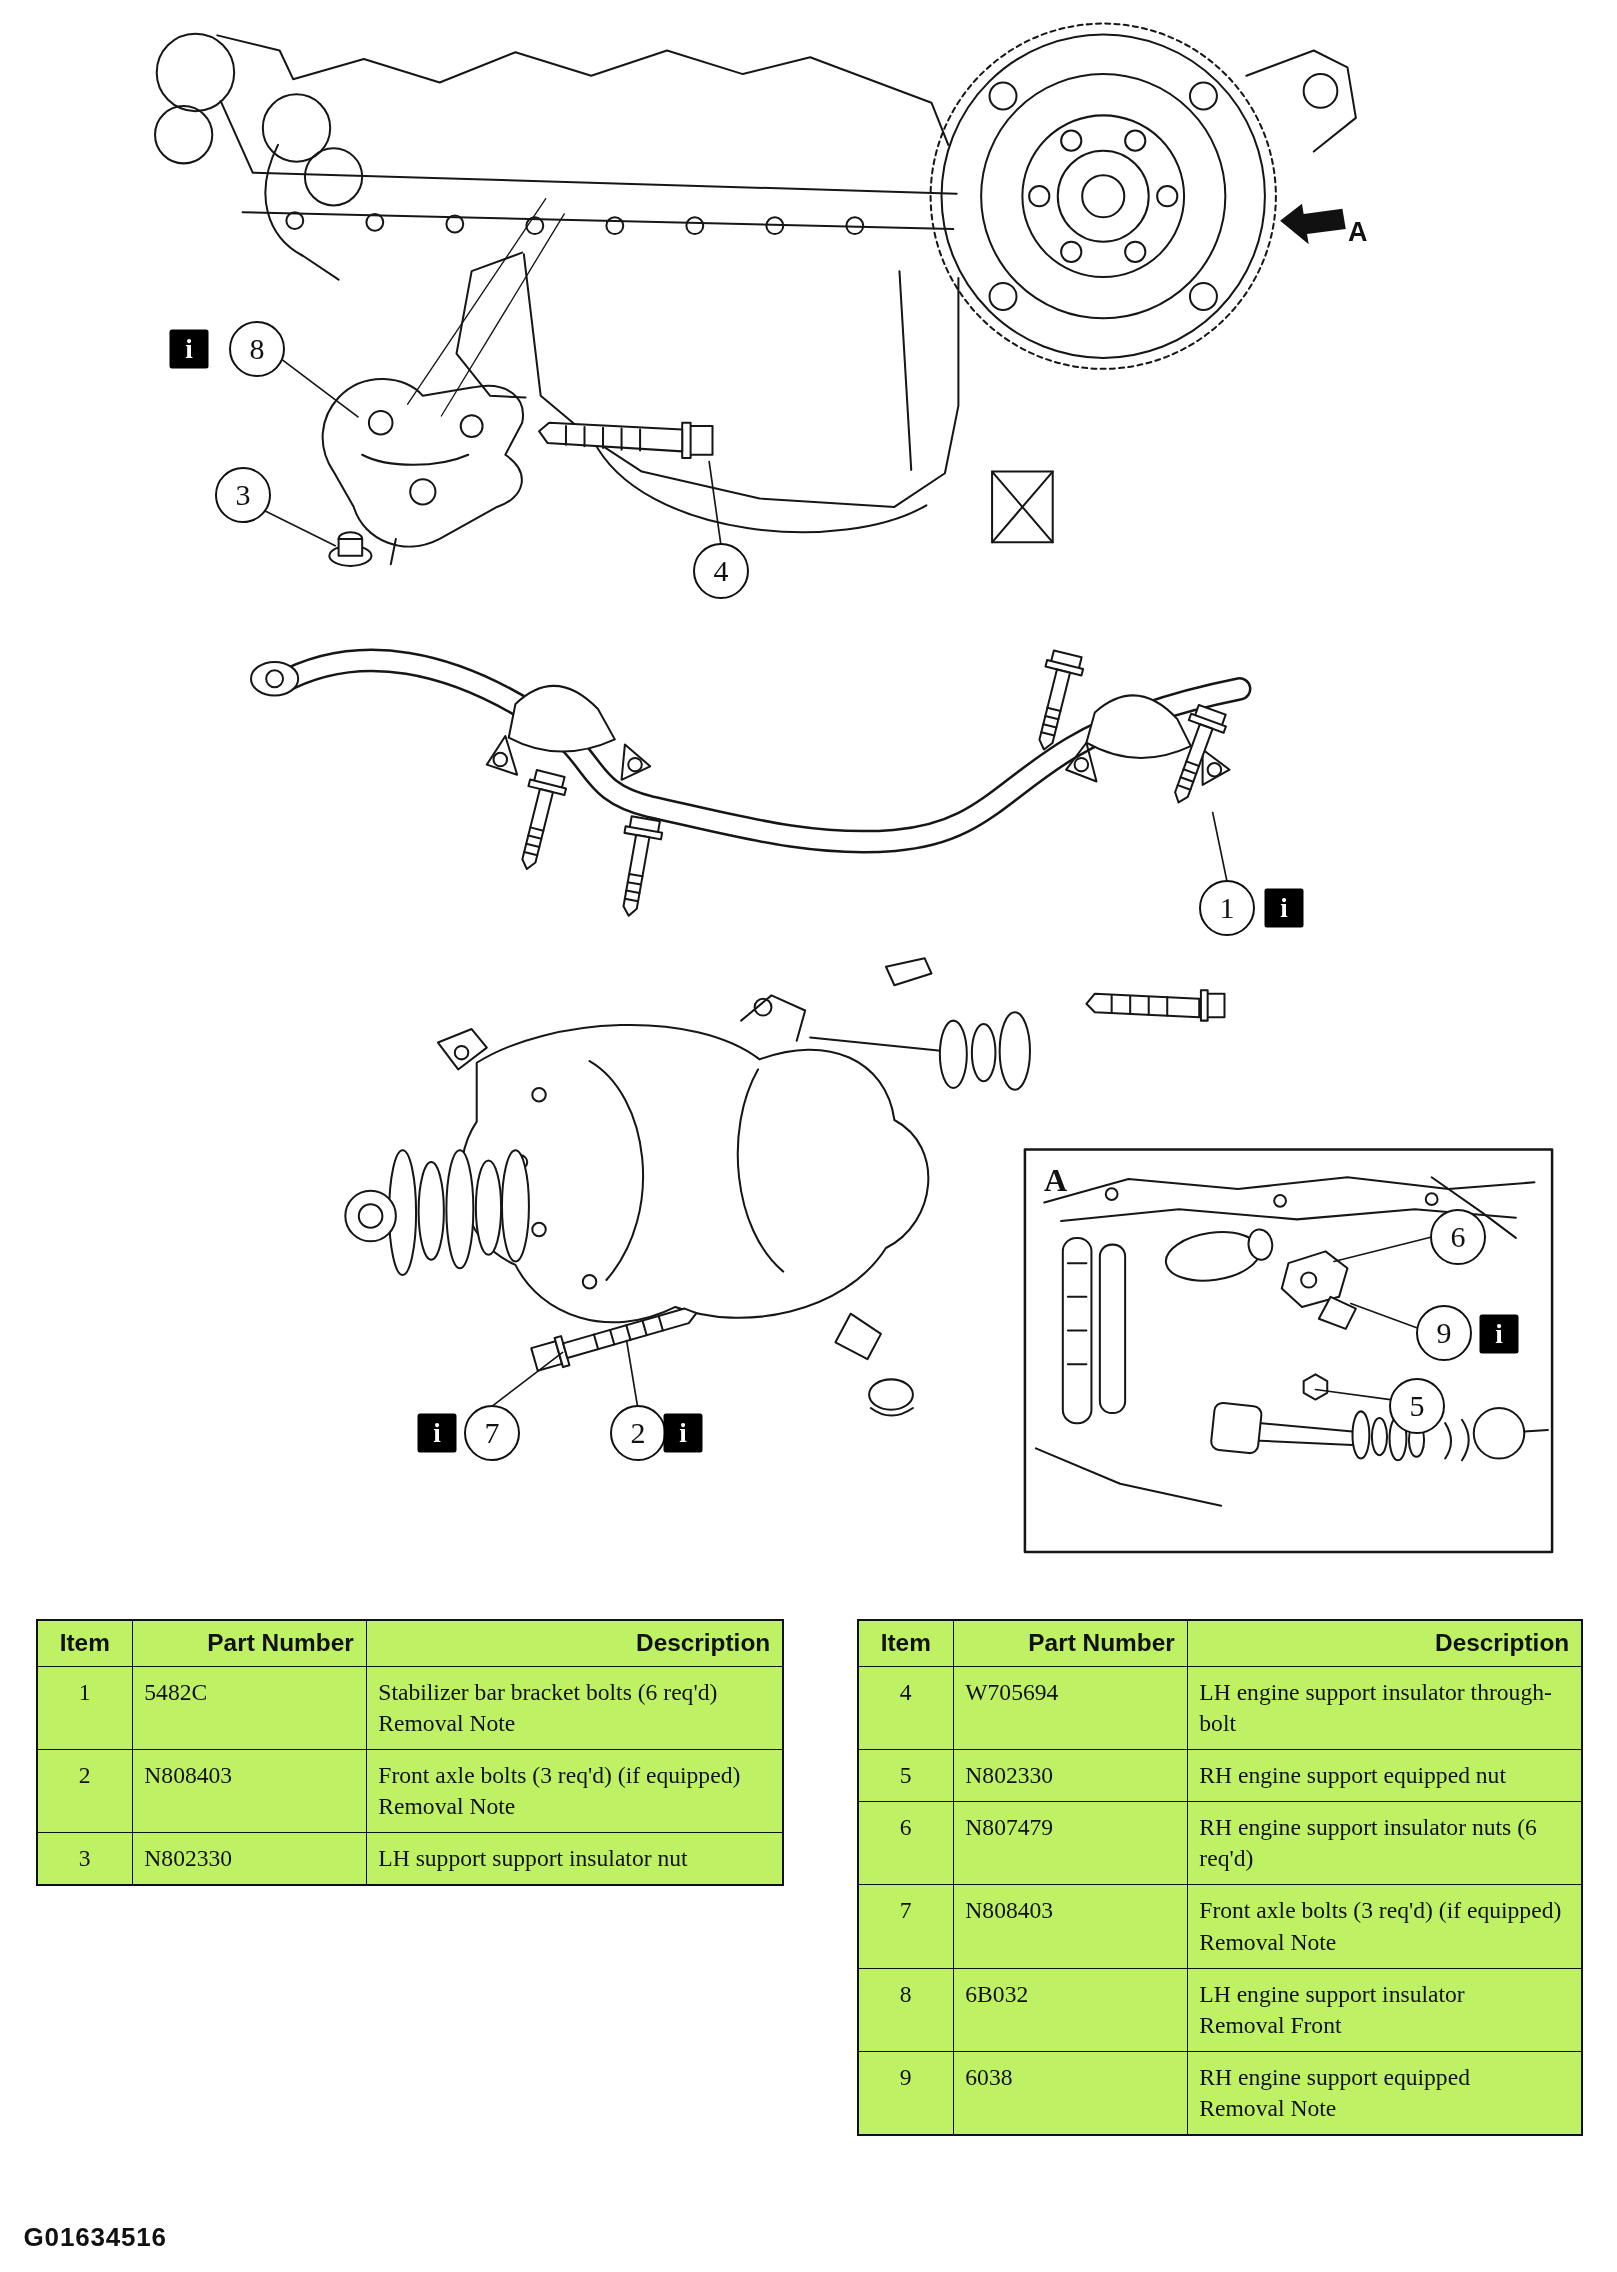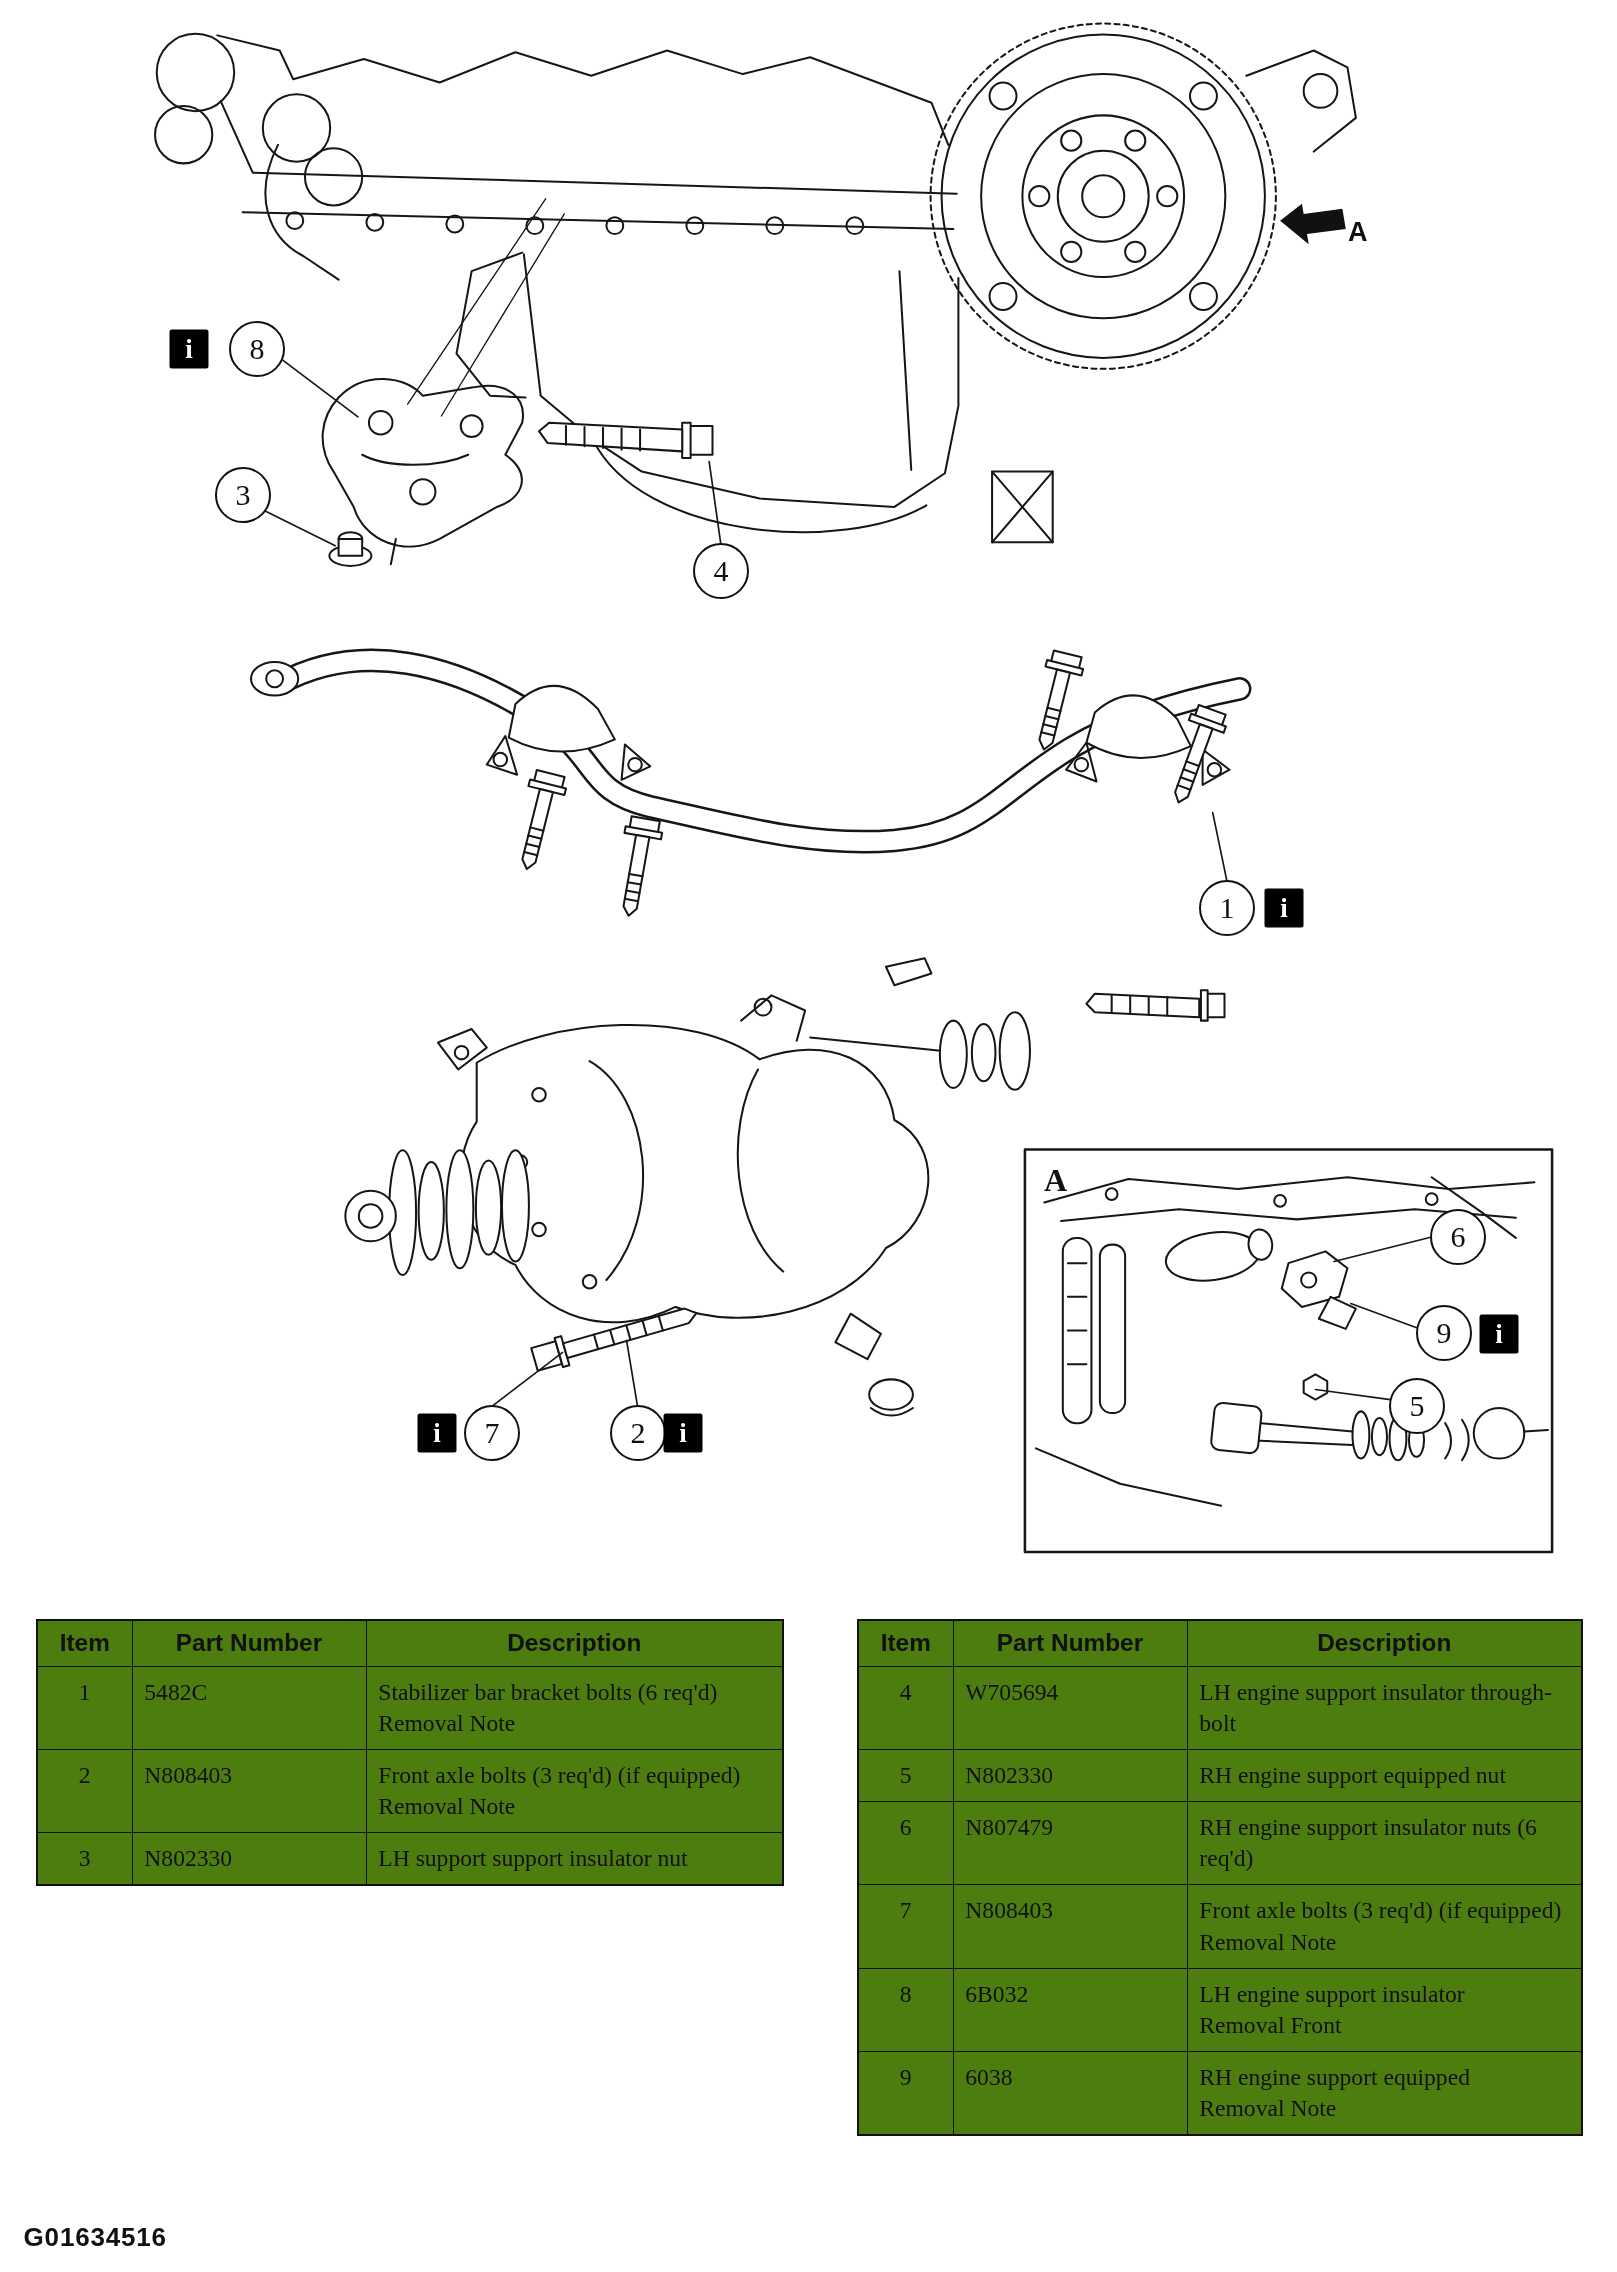--- a/index.html
+++ b/index.html
@@ -9,23 +9,23 @@
   .callout{position:absolute;width:52px;height:52px;border:2.5px solid #111;border-radius:50%;
            background:#fff;display:flex;align-items:center;justify-content:center;
            font-family:"Liberation Serif",serif;font-size:30px;transform:translate(-50%,-50%);z-index:5;}
   .info-badge{position:absolute;width:39px;height:39px;background:#000;color:#fff;border-radius:2.5px;
            display:flex;align-items:center;justify-content:center;font-family:"Liberation Serif",serif;
            font-weight:bold;font-size:27px;transform:translate(-50%,-50%);z-index:5;}
   .arrow-label{position:absolute;font-family:"Liberation Sans",sans-serif;font-weight:bold;font-size:27px;z-index:5;}
   .inset-label{position:absolute;font-family:"Liberation Serif",serif;font-weight:bold;font-size:32px;z-index:5;}
   .figure-id{position:absolute;left:23.6px;top:2222px;font-family:"Liberation Sans",sans-serif;
            font-weight:bold;font-size:26px;letter-spacing:0.8px;}
-  .parts-table{position:absolute;border-collapse:collapse;background:#4d7c0f;border:2.5px solid #111;}
+  .parts-table{position:absolute;border-collapse:collapse;background:#bef264;border:2.5px solid #111;}
   .parts-table th{font-family:"Liberation Sans",sans-serif;font-weight:bold;font-size:24.4px;
-           padding:8.4px 11.8px;border:1.7px solid #111;text-align:center;}
+           padding:8.4px 11.8px;border:1.7px solid #111;text-align:right;}
   .parts-table th:first-child{text-align:center;}
   .parts-table td{font-family:"Liberation Serif",serif;font-size:23.6px;line-height:1.32;
            padding:10px 11.8px;border:1.7px solid #111;vertical-align:top;white-space:pre-line;}
   .c-item{text-align:center;}
   .left-table{left:36px;top:1619px;width:748px;}
   .right-table{left:857px;top:1619px;width:726px;}
   .col-item{width:95px;}
   .col-part{width:234px;}
 </style>
 </head>

